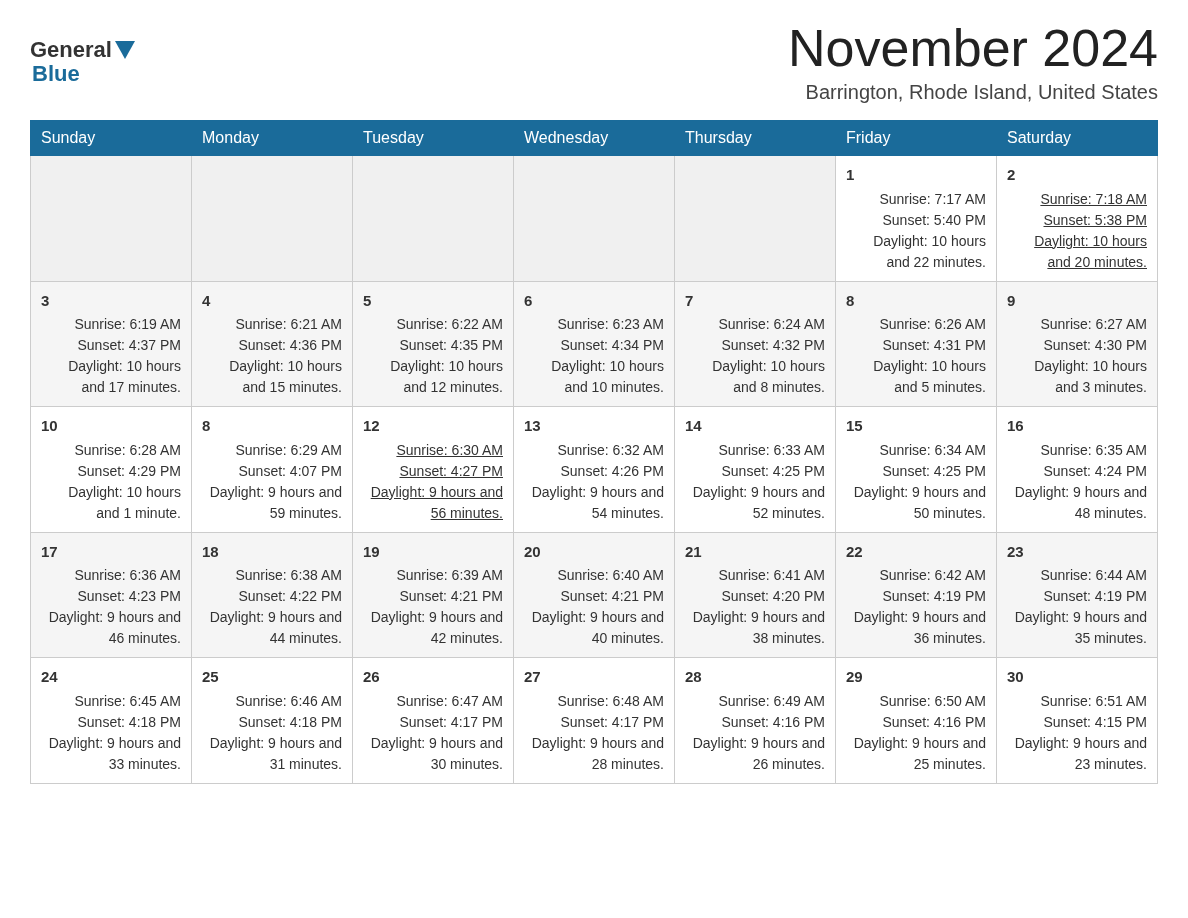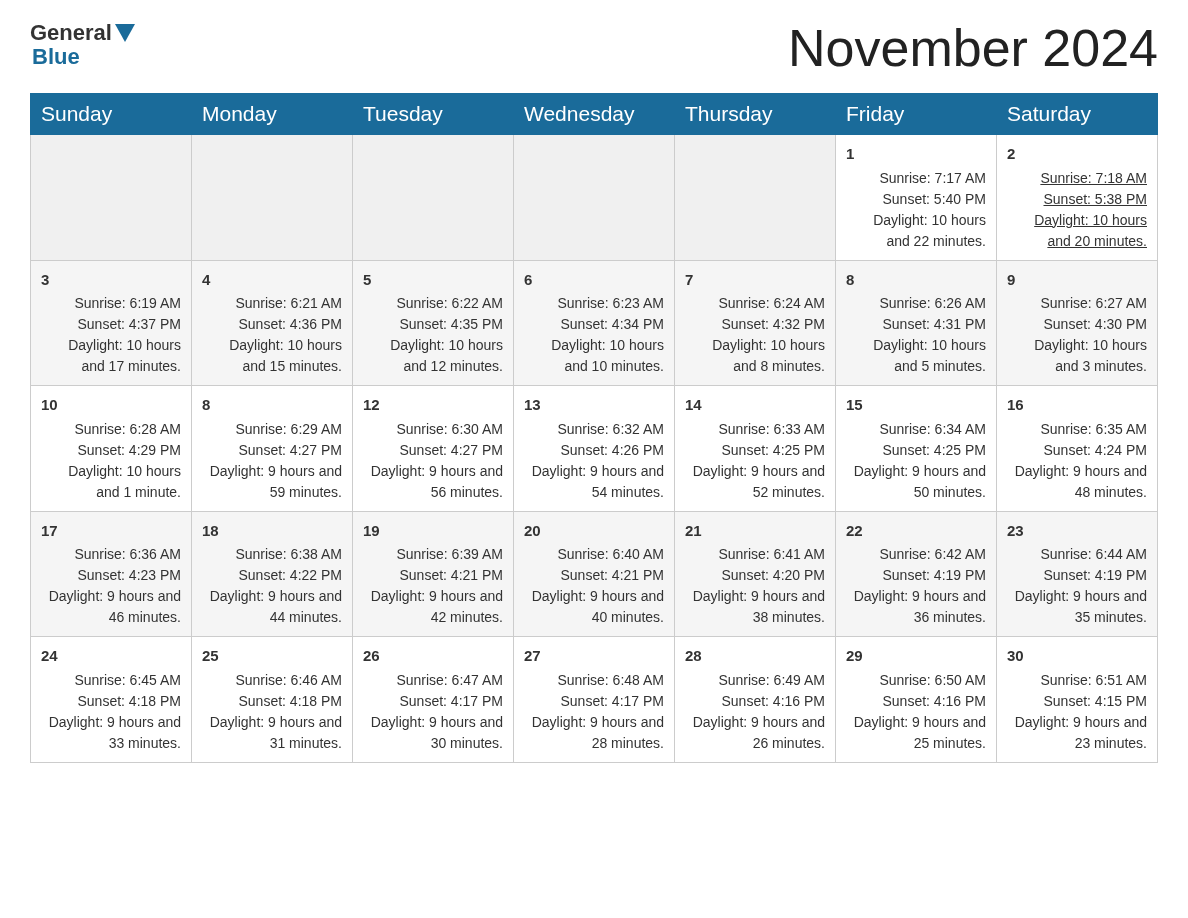--- a/index.html
+++ b/index.html
@@ -7,21 +7,21 @@
       font-family: Arial, sans-serif;
       background: #fff;
       color: #222;
       padding: 20px 30px;
       width: 1188px;
       min-height: 918px;
     }
     .header-row {
       display: flex;
       justify-content: space-between;
-      align-items: flex-start;
+      align-items: center;
       margin-bottom: 8px;
     }
     .logo {
       display: flex;
       flex-direction: column;
       align-items: flex-start;
     }
     .logo-text {
       display: flex;
       align-items: center;
@@ -60,21 +60,21 @@
       margin-top: 4px;
     }
     .calendar {
       width: 100%;
       border-collapse: collapse;
       margin-top: 16px;
     }
     .calendar th {
       background-color: #1a6b9a;
       color: #fff;
-      font-size: 21px;
+      font-size: 16px;
       font-weight: normal;
       padding: 8px 10px;
       text-align: left;
       border: 1px solid #1a6b9a;
     }
     .calendar td {
       vertical-align: top;
       padding: 8px 10px;
       border: 1px solid #ccc;
       font-size: 13px;
@@ -110,20 +110,21 @@
 <div class="header-row">
   <div class="logo">
     <div class="logo-text">
       <span class="logo-general">General</span>
       <span class="logo-arrow"></span>
     </div>
     <span class="logo-blue">Blue</span>
   </div>
   <div class="title-block">
     <div class="month-title">November 2024</div>
+    <div class="location-subtitle">Barrington, Rhode Island, United States</div>
   </div>
 </div>
 
 <table class="calendar">
   <thead>
     <tr>
     <th>Sunday</th>
         <th>Monday</th>
         <th>Tuesday</th>
         <th>Wednesday</th>
@@ -199,26 +200,26 @@
       <tr>
         <td>
           <span class="day-number">10</span>
           <div class="day-info" style="white-space: pre-line;">Sunrise: 6:28 AM
 Sunset: 4:29 PM
 Daylight: 10 hours and 1 minute.</div>
         </td>
         <td>
           <span class="day-number">8</span>
           <div class="day-info" style="white-space: pre-line;">Sunrise: 6:29 AM
-Sunset: 4:27 PM
+Sunset: 4:07 PM
 Daylight: 9 hours and 59 minutes.</div>
         </td>
         <td>
           <span class="day-number">12</span>
-          <div class="day-info" style="white-space: pre-line;">Sunrise: 6:30 AM
+          <div class="day-info" style="white-space: pre-line; text-decoration: underline;">Sunrise: 6:30 AM
 Sunset: 4:27 PM
 Daylight: 9 hours and 56 minutes.</div>
         </td>
         <td>
           <span class="day-number">13</span>
           <div class="day-info" style="white-space: pre-line;">Sunrise: 6:32 AM
 Sunset: 4:26 PM
 Daylight: 9 hours and 54 minutes.</div>
         </td>
         <td>

